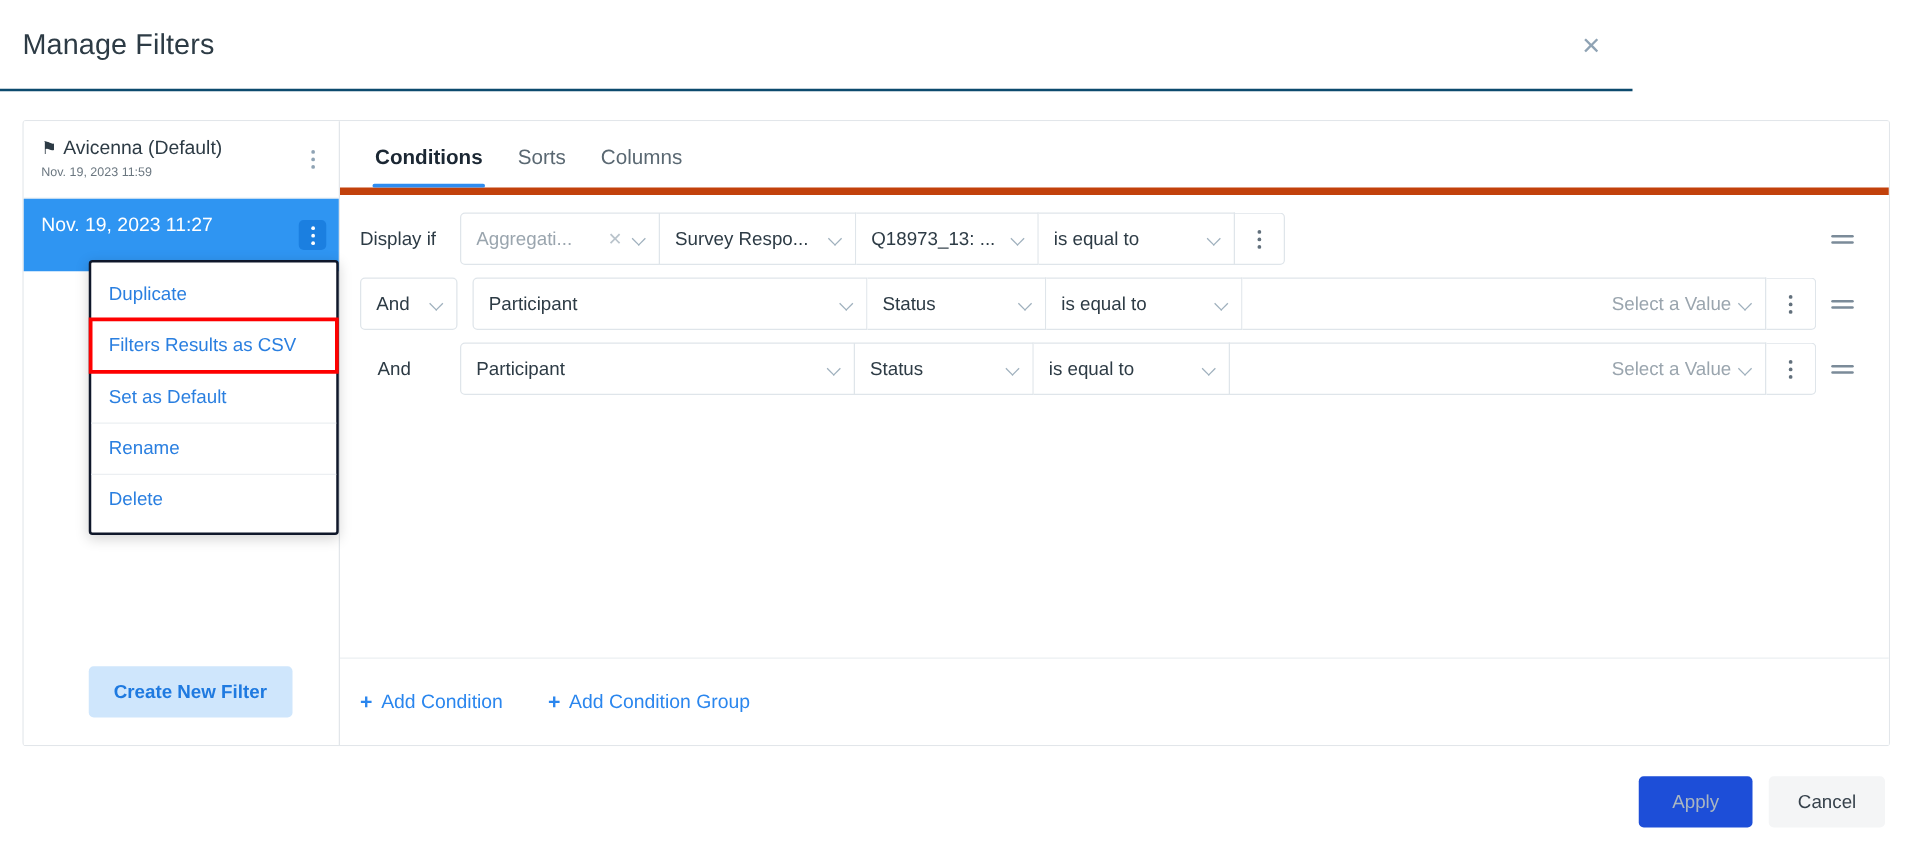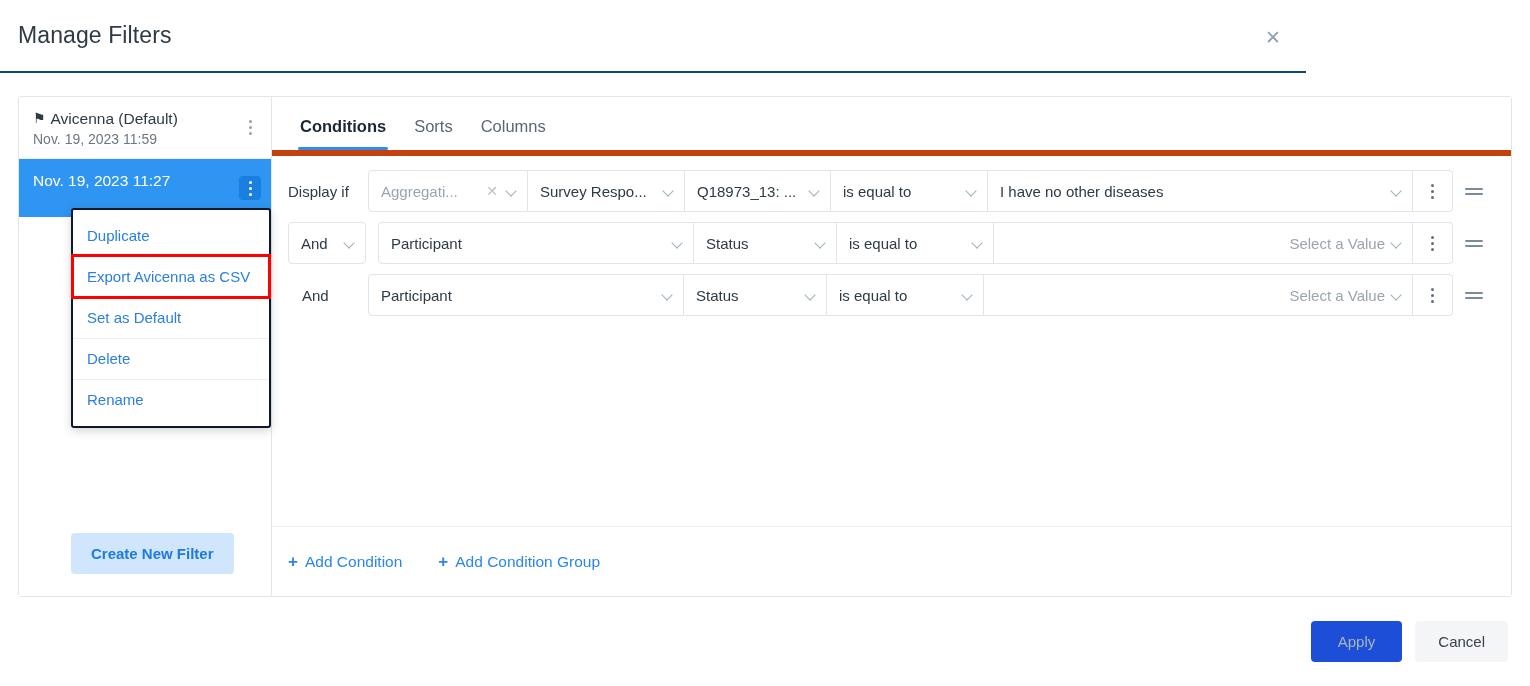--- a/index.html
+++ b/index.html
@@ -60,21 +60,21 @@
     padding: 12px 14px 11px 14px;
     border-bottom: 1px solid #eceff2;
     cursor: pointer;
     min-height: 58px;
   }
   .filter-item .fi-name {
     font-size: 15.5px; color: #2d3b45; line-height: 20px;
     display: flex; align-items: center; gap: 5px;
   }
   .filter-item .fi-date {
-    font-size: 14px; color: #6b7780; margin-top: 2px; line-height: 16px;
+    font-size: 10px; color: #6b7780; margin-top: 2px; line-height: 16px;
   }
   .pin-icon {
     display: inline-block; font-size: 14px; color: #2d3b45;
     line-height: 1; transform: translateY(-1px);
   }
   .filter-item.selected {
     background: #2f95f2;
     border-bottom: none;
   }
   .filter-item.selected .fi-name { color: #ffffff; font-weight: 400; font-size: 15.5px; }
@@ -333,24 +333,24 @@
             <i></i>
         </div>
       </div>
 
       <div class="create-filter-wrap">
         <button class="create-filter-btn">Create New Filter</button>
       </div>
 
       <div class="context-menu">
         <div class="menu-item">Duplicate</div>
-        <div class="menu-item highlighted">Export Avicenna as CSV</div>
+        <div class="menu-item highlighted">Filters Results as CSV</div>
         <div class="menu-item">Set as Default</div>
+        <div class="menu-item">Rename</div>
         <div class="menu-item">Delete</div>
-        <div class="menu-item">Rename</div>
       </div>
     </div>
 
     <div class="conditions-panel">
 
       <div class="tabs">
         <div class="tab active">Conditions</div>
         <div class="tab">Sorts</div>
         <div class="tab">Columns</div>
       </div>
@@ -368,24 +368,20 @@
             <div class="field w-src">
               <span class="ftext">Survey Respo...</span>
               <span class="chev"></span>
             </div>
             <div class="field w-q">
               <span class="ftext">Q18973_13: ...</span>
               <span class="chev"></span>
             </div>
             <div class="field w-op">
               <span class="ftext">is equal to</span>
-              <span class="chev"></span>
-            </div>
-            <div class="field w-val">
-              <span class="ftext">I have no other diseases</span>
               <span class="chev"></span>
             </div>
             <div class="row-kebab">
                 <i></i>
                 <i></i>
                 <i></i>
               </div>
           </div>
           <div class="drag-handle">
               <i></i>

